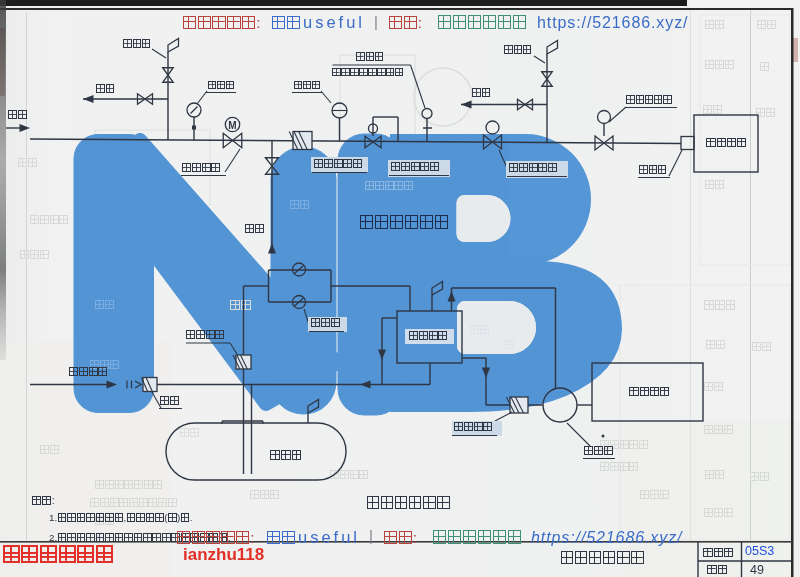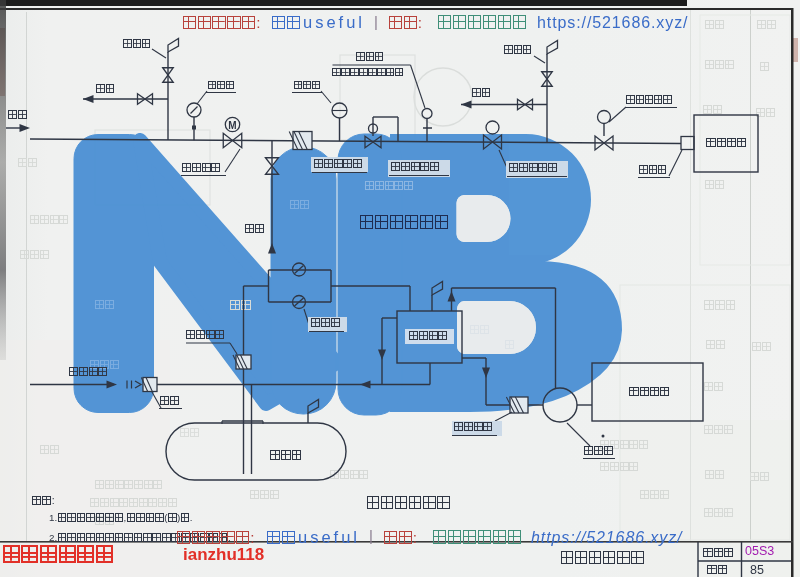--- a/index.html
+++ b/index.html
@@ -265,23 +265,23 @@
     <div style="position:absolute;left:452px;top:434.5px;width:45px;height:1.2px;background:#2f3644"></div>
     <div class="zh" style="left:584px;top:446px;font-size:10px;color:#2f3644;"><i class="g"></i><i class="g"></i><i class="g"></i></div>
     <div style="position:absolute;left:583px;top:458px;width:32px;height:1.2px;background:#2f3644"></div>
     <div class="zh" style="left:629px;top:386px;font-size:10.5px;color:#2f3644;"><i class="g"></i><i class="g"></i><i class="g"></i><i class="g"></i></div>
     <div class="zh" style="left:366px;top:496px;font-size:14.5px;color:#2f3644;letter-spacing:.5px"><i class="g"></i><i class="g"></i><i class="g"></i><i class="g"></i><i class="g"></i><i class="g"></i></div>
     <div class="zh" style="left:31.5px;top:495px;font-size:10.5px;color:#2f3644;"><i class="g"></i><i class="g"></i><span class="lt">:</span></div>
     <div class="zh" style="left:49px;top:513px;font-size:9.8px;color:#2f3644;"><span class="lt">1</span><span class="lt">.</span><i class="g"></i><i class="g"></i><i class="g"></i><i class="g"></i><i class="g"></i><i class="g"></i><i class="g"></i><span class="lt">,</span><i class="g"></i><i class="g"></i><i class="g"></i><i class="g"></i><span class="lt">(</span><i class="g"></i><span class="lt">)</span><i class="g"></i><span class="lt">.</span></div>
     <div class="zh" style="left:49px;top:533px;font-size:9.8px;color:#2f3644;"><span class="lt">2</span><span class="lt">.</span><i class="g"></i><i class="g"></i><i class="g"></i><i class="g"></i><i class="g"></i><i class="g"></i><i class="g"></i><i class="g"></i><i class="g"></i><i class="g"></i><i class="g"></i><i class="g"></i><i class="g"></i><i class="g"></i><i class="g"></i><i class="g"></i><i class="g"></i><i class="g"></i><span class="lt">.</span></div>
     <div class="zh" style="left:560px;top:551px;font-size:14.5px;color:#2f3644;letter-spacing:.5px"><i class="g"></i><i class="g"></i><i class="g"></i><i class="g"></i><i class="g"></i><i class="g"></i></div>
     <div class="zh" style="left:703px;top:547px;font-size:10.5px;color:#2f3644;"><i class="g"></i><i class="g"></i><i class="g"></i></div>
-    <div class="zh" style="left:745px;top:545px;font-size:12.5px;color:#a21caf;">05S3</div>
+    <div class="zh" style="left:745px;top:545px;font-size:12.5px;color:#1d4ed8;">05S3</div>
     <div class="zh" style="left:707px;top:564px;font-size:10.5px;color:#2f3644;"><i class="g"></i><i class="g"></i></div>
-    <div class="zh" style="left:750px;top:564px;font-size:12.5px;color:#2f3644;">85</div>
+    <div class="zh" style="left:750px;top:564px;font-size:12.5px;color:#2f3644;">49</div>
     <div class="zh" style="left:182px;top:15px;font-size:15.3px;color:#b8423c;letter-spacing:.3px"><i class="g"></i><i class="g"></i><i class="g"></i><i class="g"></i><i class="g"></i><span class="lt">:</span></div>
     <div class="zh" style="left:271px;top:15px;font-size:15.3px;color:#3a6cc8;"><i class="g"></i><i class="g"></i></div>
     <div class="zh" style="left:303px;top:14px;font-size:16.5px;color:#3a6cc8;letter-spacing:3px">useful</div>
     <div class="zh" style="left:374px;top:14px;font-size:15px;color:#8a7d90;">|</div>
     <div class="zh" style="left:388px;top:15px;font-size:15.3px;color:#b8423c;"><i class="g"></i><i class="g"></i><span class="lt">:</span></div>
     <div class="zh" style="left:437px;top:15px;font-size:15.5px;color:#3f8f78;"><i class="g"></i><i class="g"></i><i class="g"></i><i class="g"></i><i class="g"></i><i class="g"></i></div>
     <div class="zh" style="left:537px;top:14.5px;font-size:16px;color:#3a6cc8;letter-spacing:.9px">https://521686.xyz/</div>
     <div class="zh" style="left:176px;top:530px;font-size:15.3px;color:#b8423c;letter-spacing:.3px"><i class="g"></i><i class="g"></i><i class="g"></i><i class="g"></i><i class="g"></i><span class="lt">:</span></div>
     <div class="zh" style="left:266px;top:530px;font-size:15.3px;color:#3a6cc8;"><i class="g"></i><i class="g"></i></div>
     <div class="zh" style="left:298px;top:529px;font-size:16.5px;color:#3a6cc8;letter-spacing:3px">useful</div>

